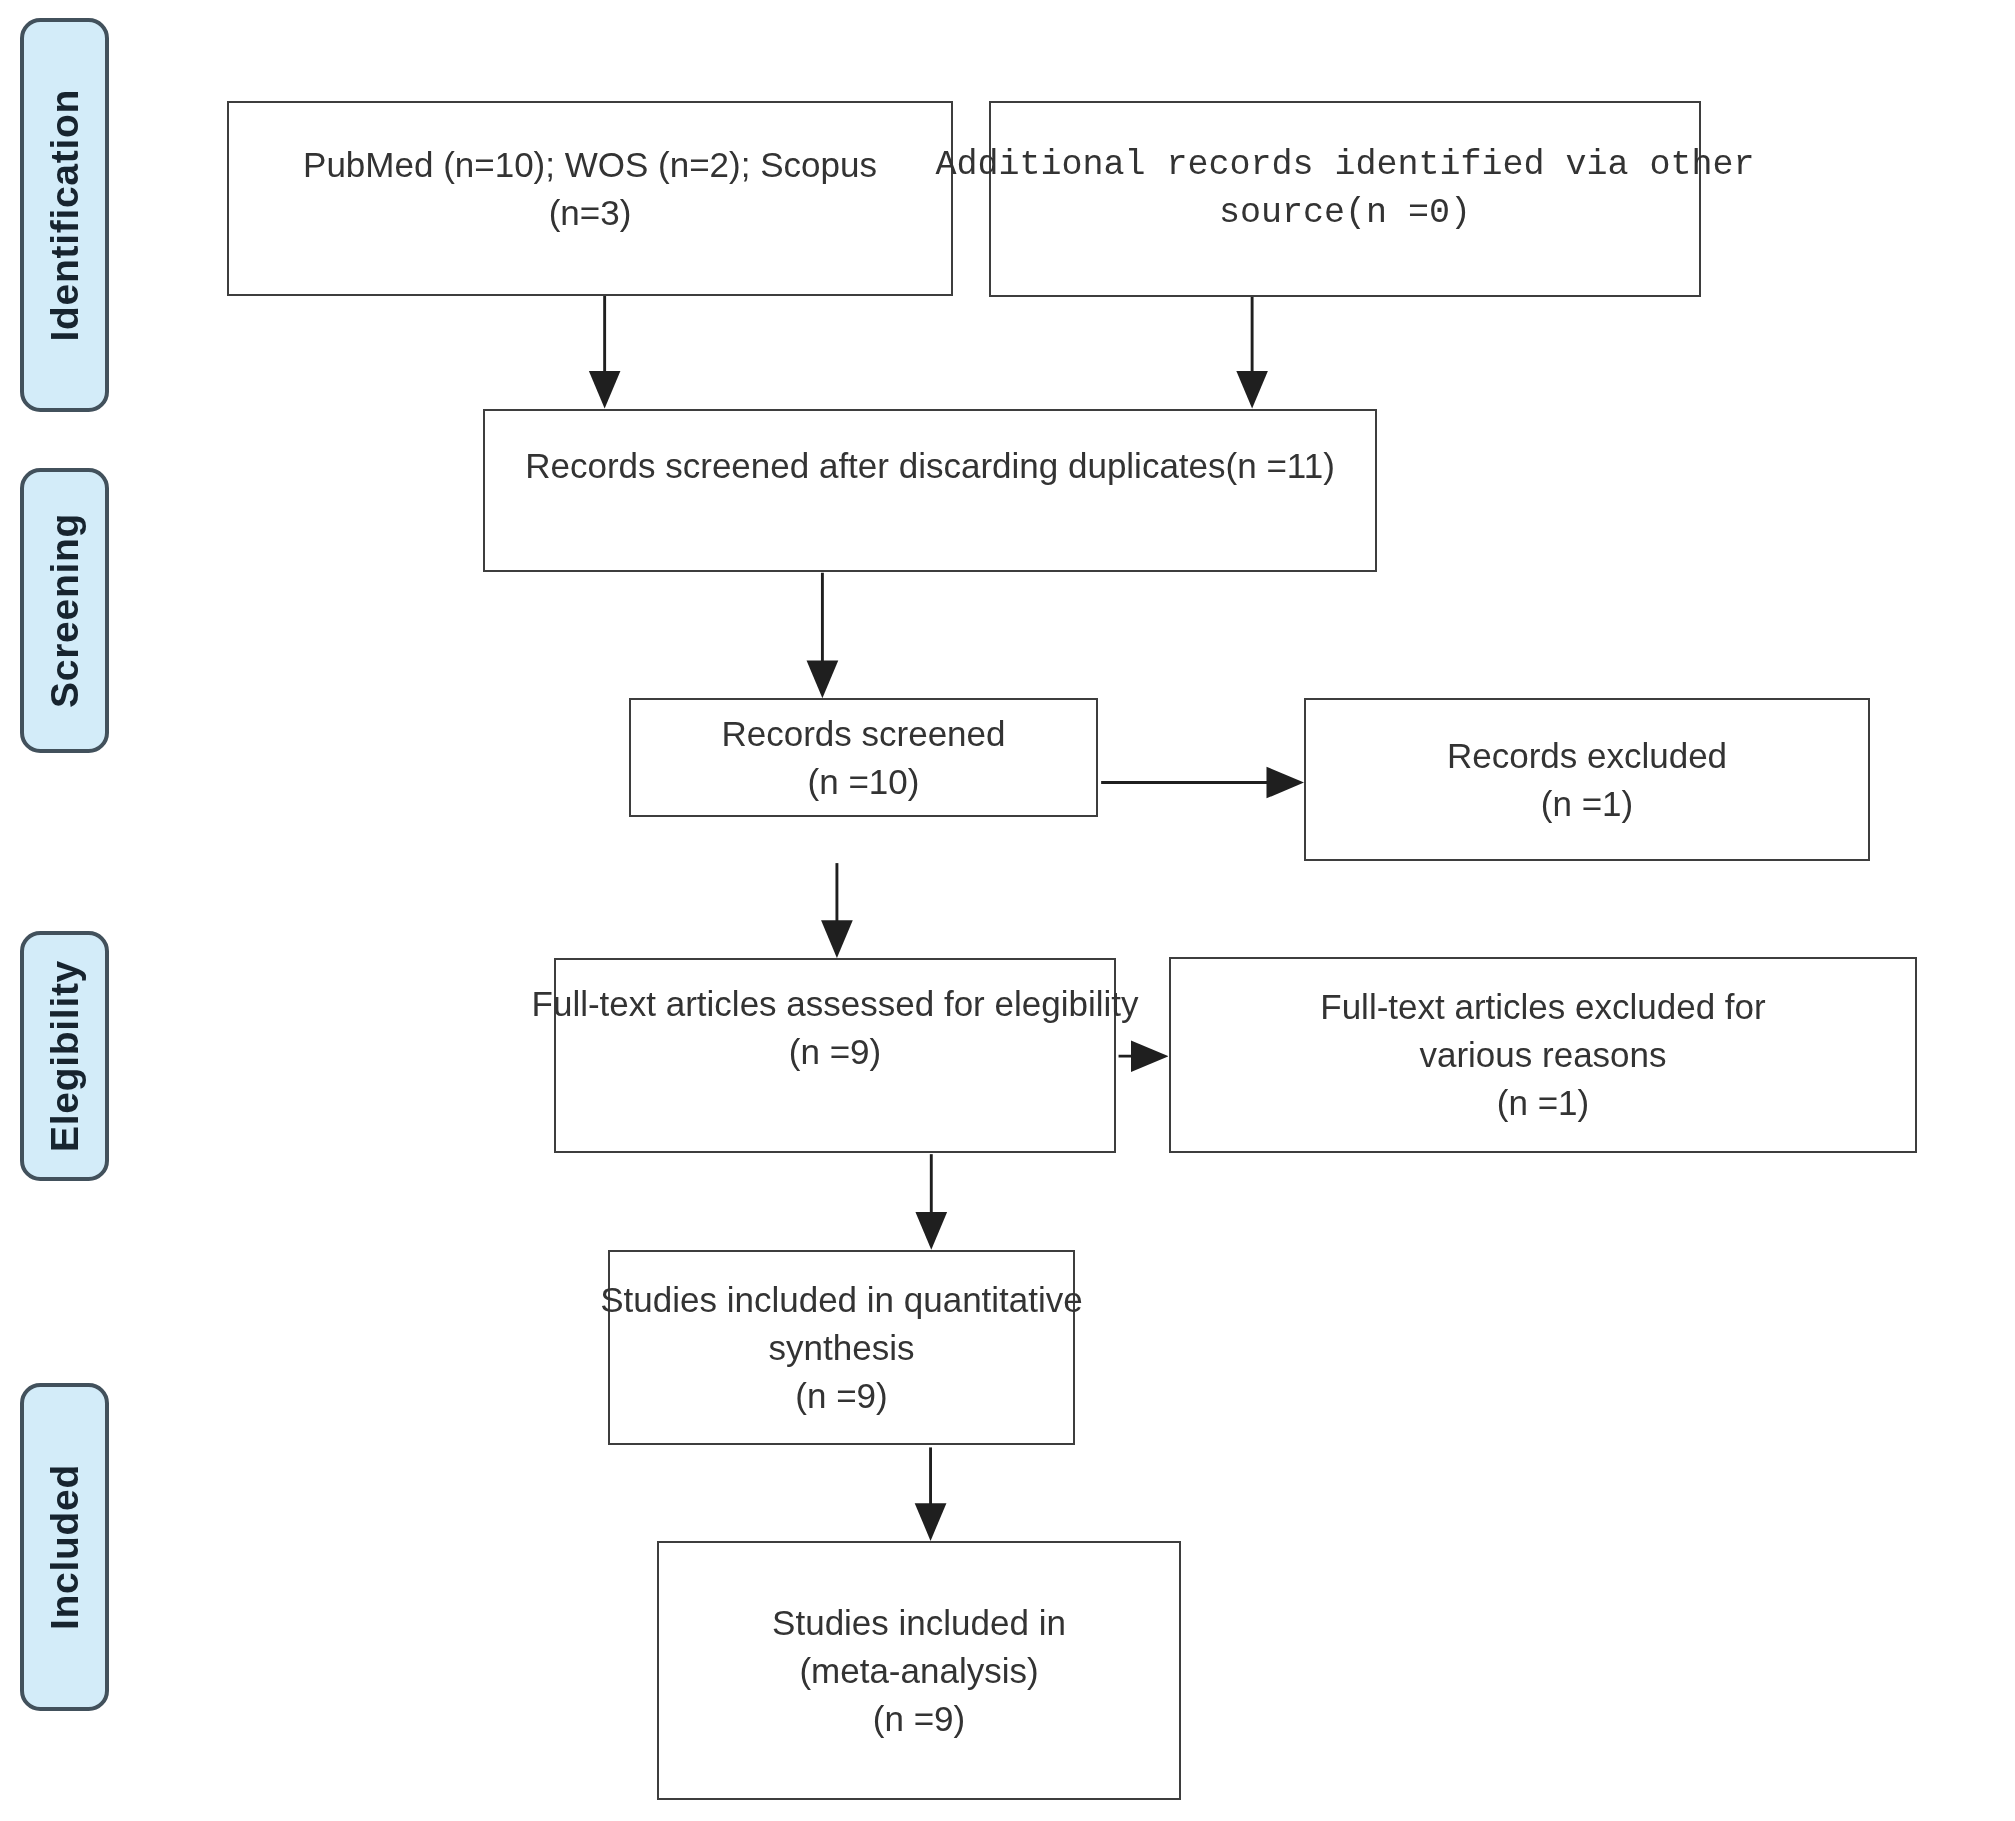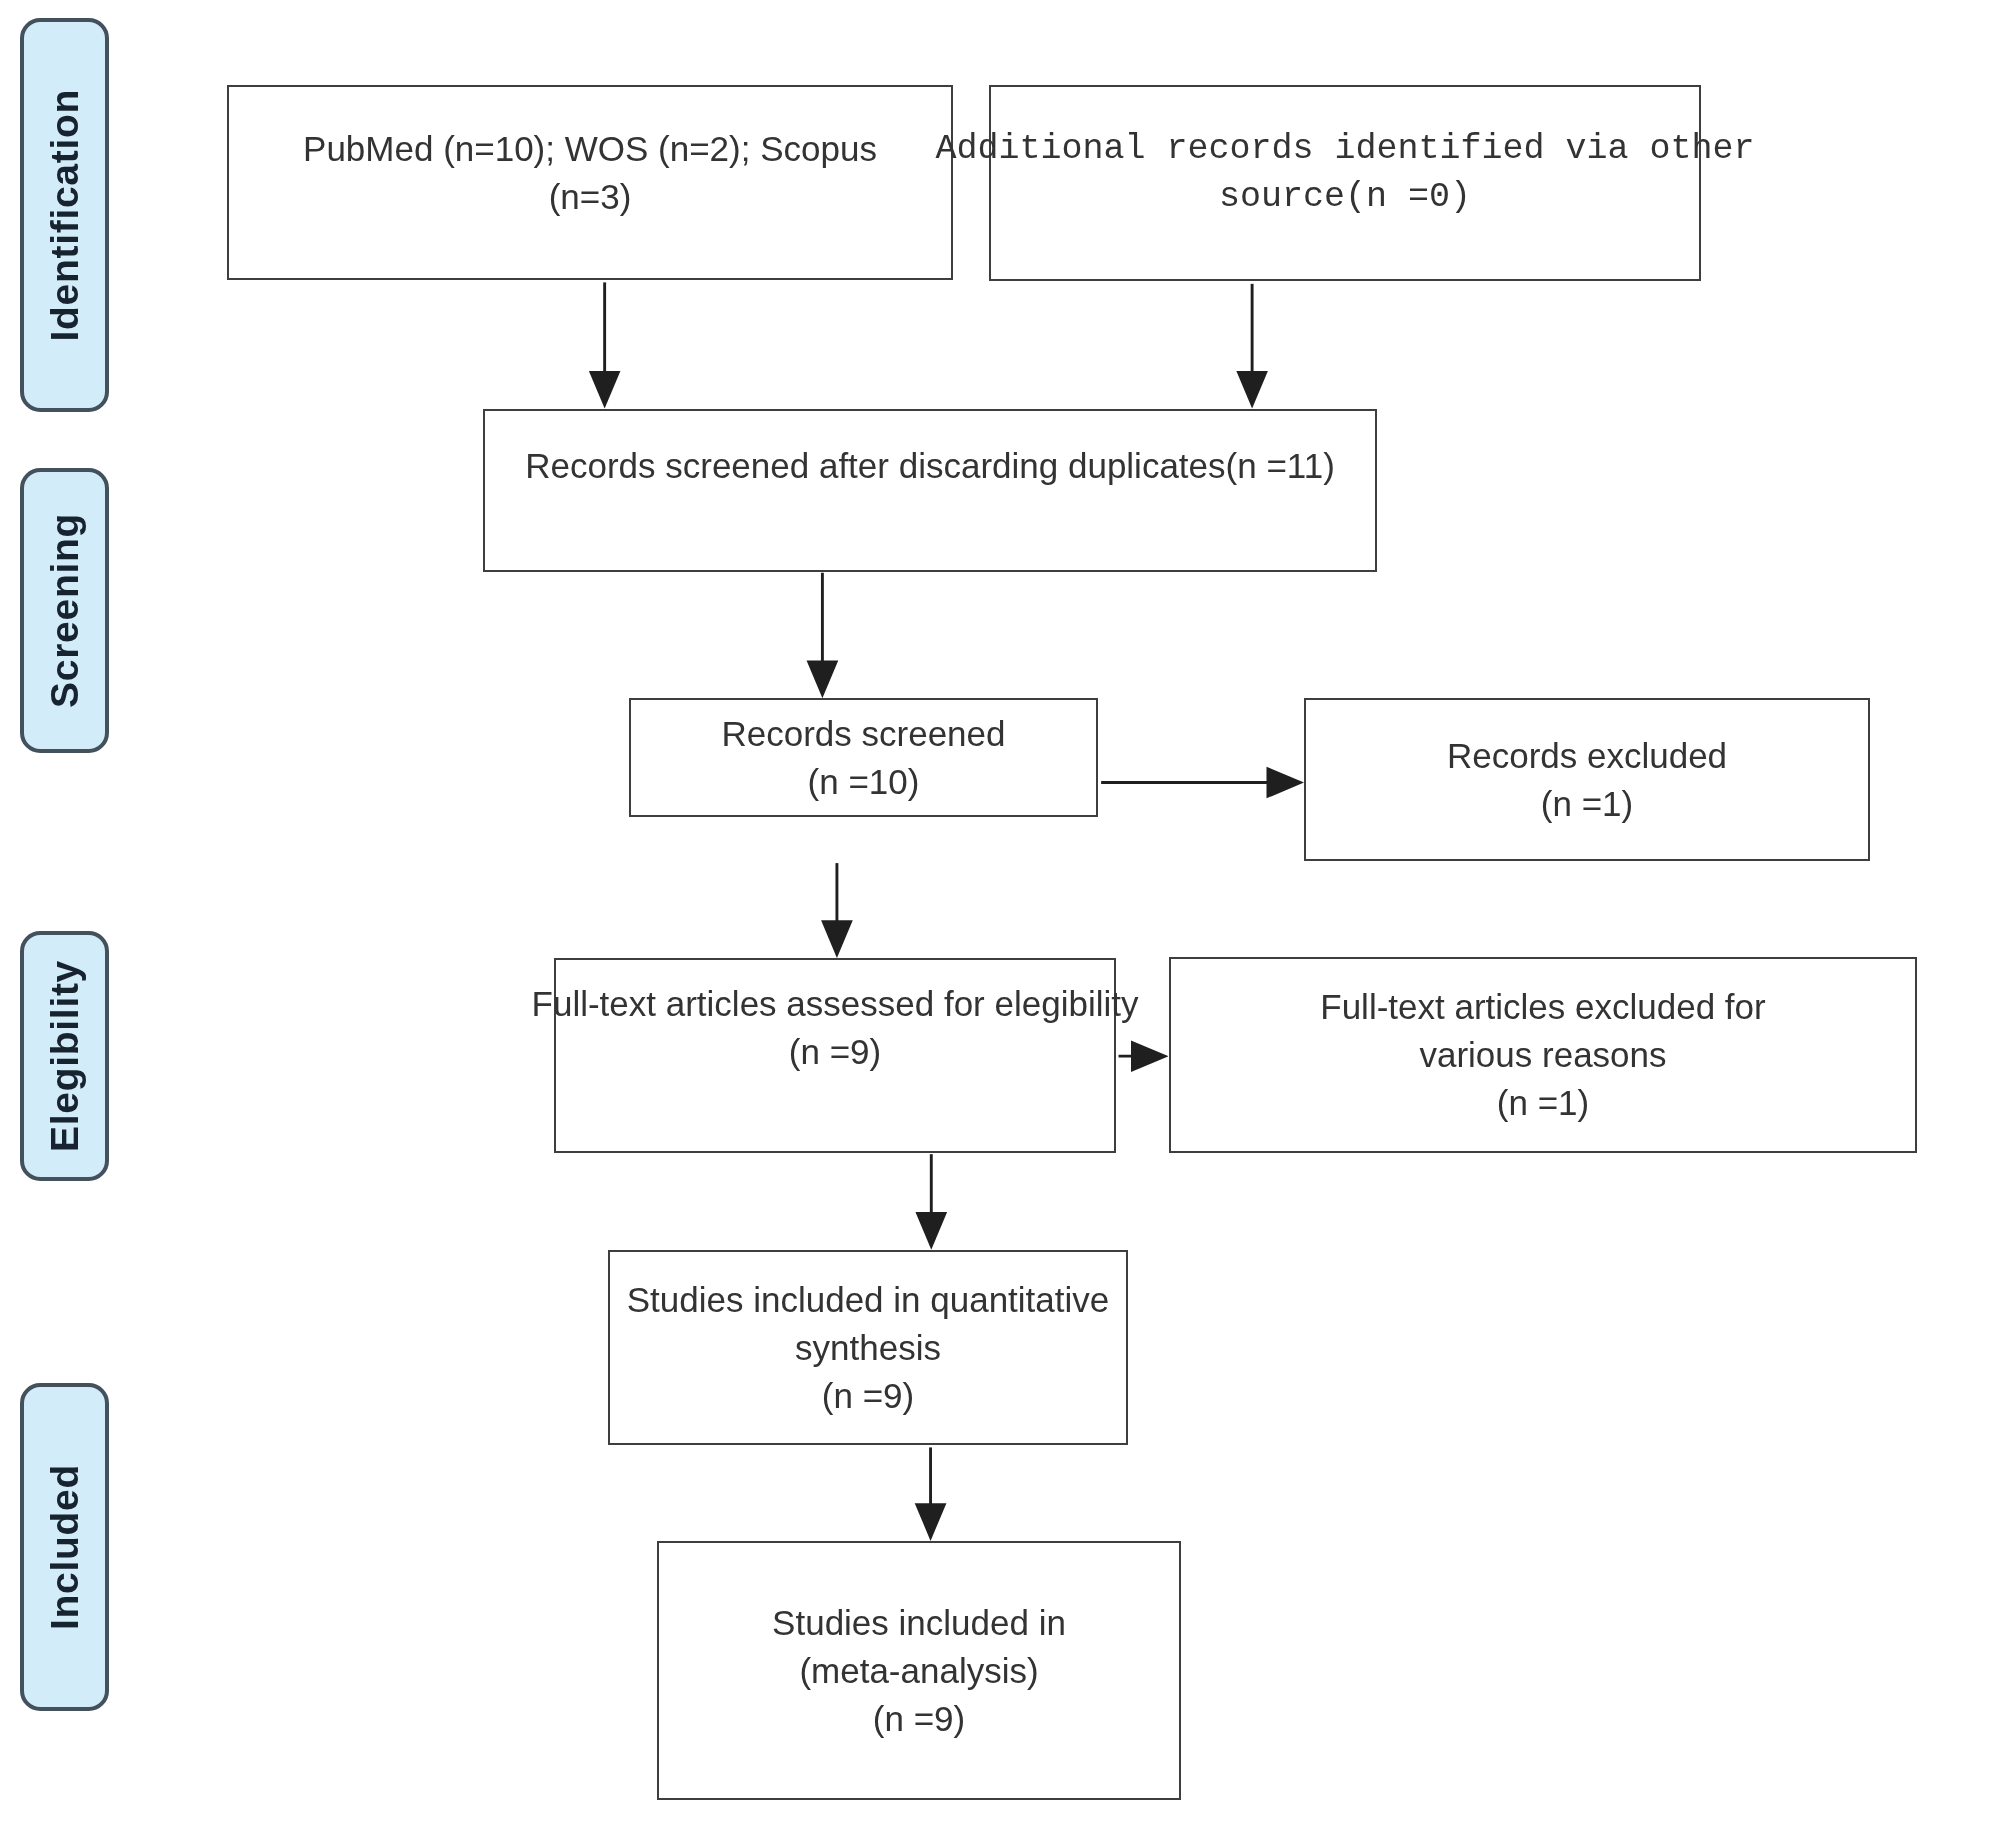--- a/index.html
+++ b/index.html
@@ -60,32 +60,32 @@
     align-items: center;
     justify-content: center;
     text-align: center;
   }
   .node .nline {
     font-size: 35px;
     line-height: 48px;
     color: #333333;
     white-space: nowrap;
   }
-  .node.align-top { justify-content: flex-start; padding-top: 38px; }
+  .node.align-top { justify-content: flex-start; padding-top: 38px; margin-top: 16px; }
   .node.align-top-sm { justify-content: flex-start; padding-top: 30.5px; }
   .node.bias-up { padding-bottom: 56px; }
 
   #node-sources            { left: 227px;  top: 85px;  width: 726px; height: 195px; }
   #node-additional         { left: 989px; top: 85px;  width: 712px;  height: 196px; font-family: Liberation Mono, monospace; }
   #node-deduplicated       { left: 483px;  top: 409px;  width: 894px; height: 163px; text-align: right; }
   #node-screened           { left: 629px;  top: 698px;  width: 469px;  height: 119px; }
   #node-excluded           { left: 1304px; top: 698px;  width: 566px;  height: 163px; }
   #node-fulltext           { left: 554px;  top: 958px; width: 562px;  height: 195px; }
   #node-fulltext-excluded  { left: 1169px; top: 957px; width: 748px; height: 196px; }
-  #node-quant-synthesis    { left: 608px;  top: 1250px; width: 520px;  height: 195px; }
+  #node-quant-synthesis    { left: 608px;  top: 1250px; width: 467px;  height: 195px; }
   #node-meta-analysis      { left: 657px;  top: 1541px; width: 524px;  height: 259px; }
 </style>
 </head>
 <body>
 
 <div class="canvas">
 
   <svg class="arrows" width="2015" height="1822" viewBox="0 0 2776 2510" xmlns="http://www.w3.org/2000/svg">
     <defs>
       <marker id="ah" viewBox="0 0 10 10" refX="8.5" refY="5" markerWidth="13" markerHeight="13" orient="auto-start-reverse">

